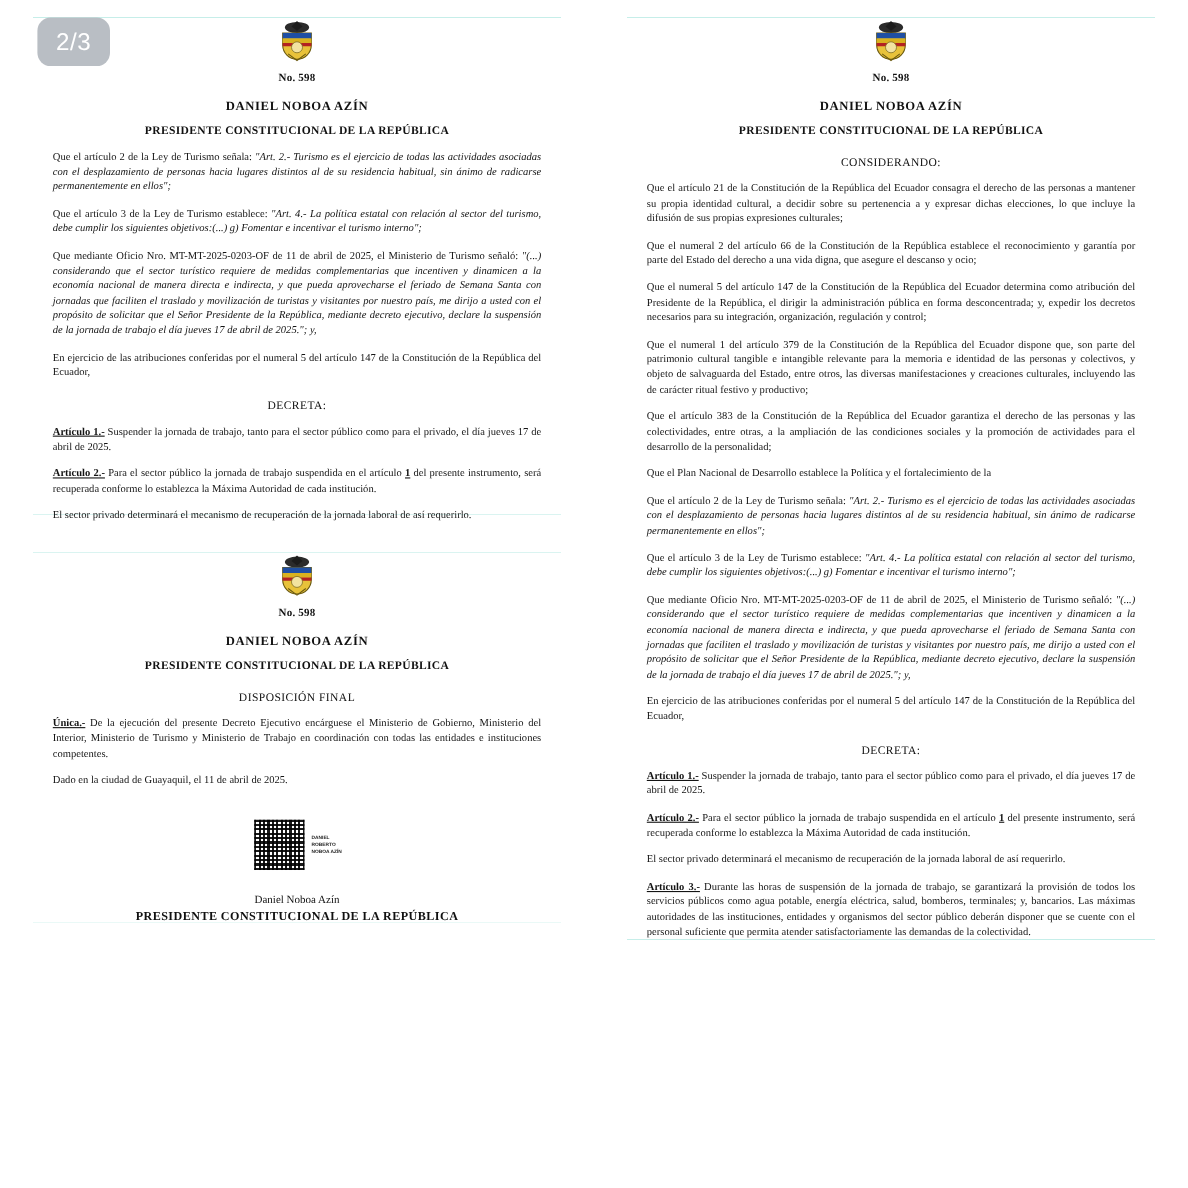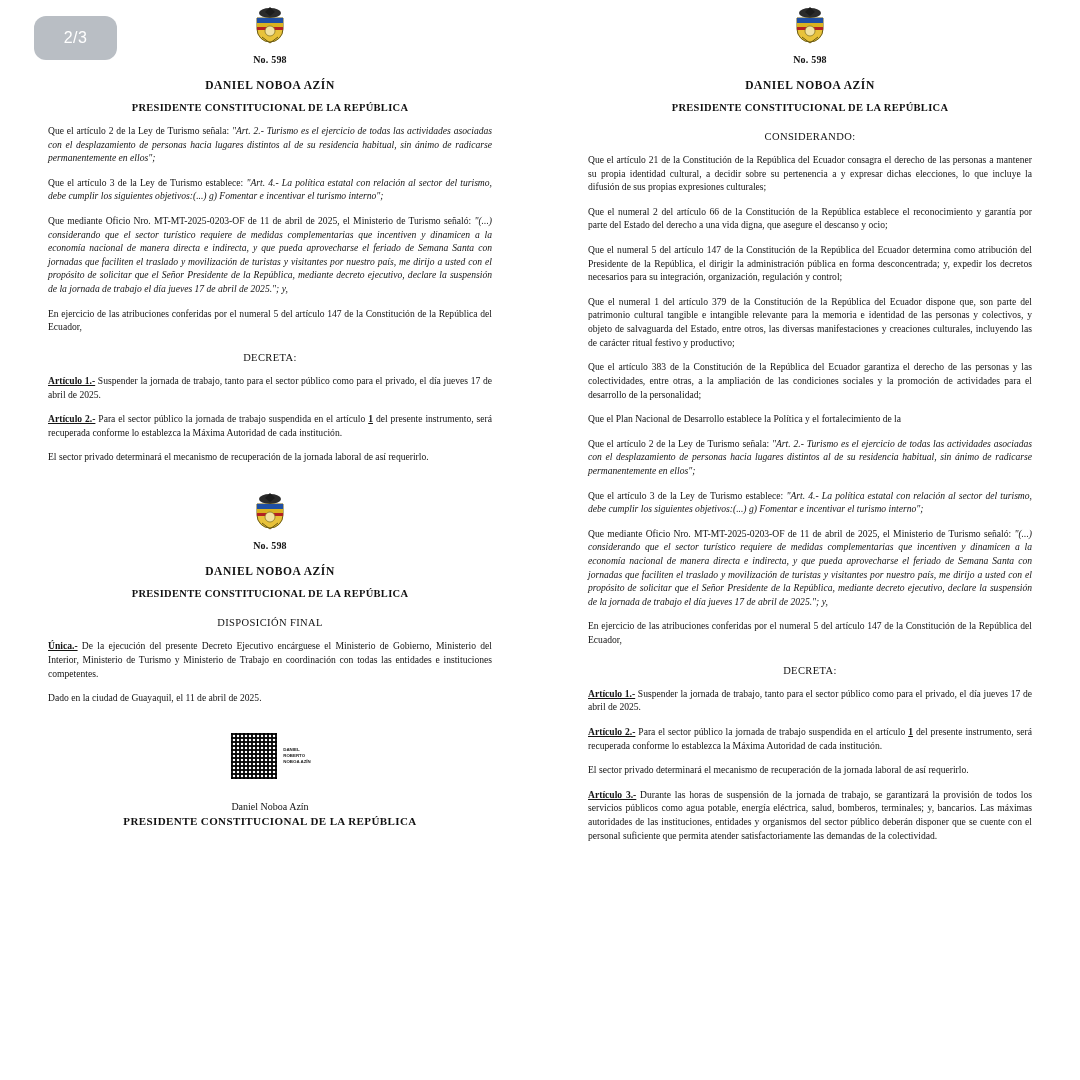--- a/index.html
+++ b/index.html
@@ -14,39 +14,39 @@
     overflow: hidden;
     font-family: "Liberation Serif", serif;
     color: #111111;
   }
 
   
   .page-badge {
     position: absolute;
     left: 34px;
     top: 16px;
-    width: 83px;
+    width: 66px;
     height: 44px;
     background: #b9bec4;
     border-radius: 12px;
     color: #ffffff;
     font-family: "Liberation Sans", sans-serif;
-    font-size: 16px;
+    font-size: 22px;
     font-weight: 400;
     display: flex;
     align-items: center;
     justify-content: center;
     letter-spacing: 0.5px;
     z-index: 50;
   }
 
   
   .col {
     position: absolute;
-    top: 4px;
+    top: 16px;
     width: 480px;
     background: #14b8a6;
   }
   .col-left  { left: 30px; }
   .col-right { left: 570px; }
 
   .doc-page {
     position: relative;
     background: #ffffff;
     padding: 0 18px;

